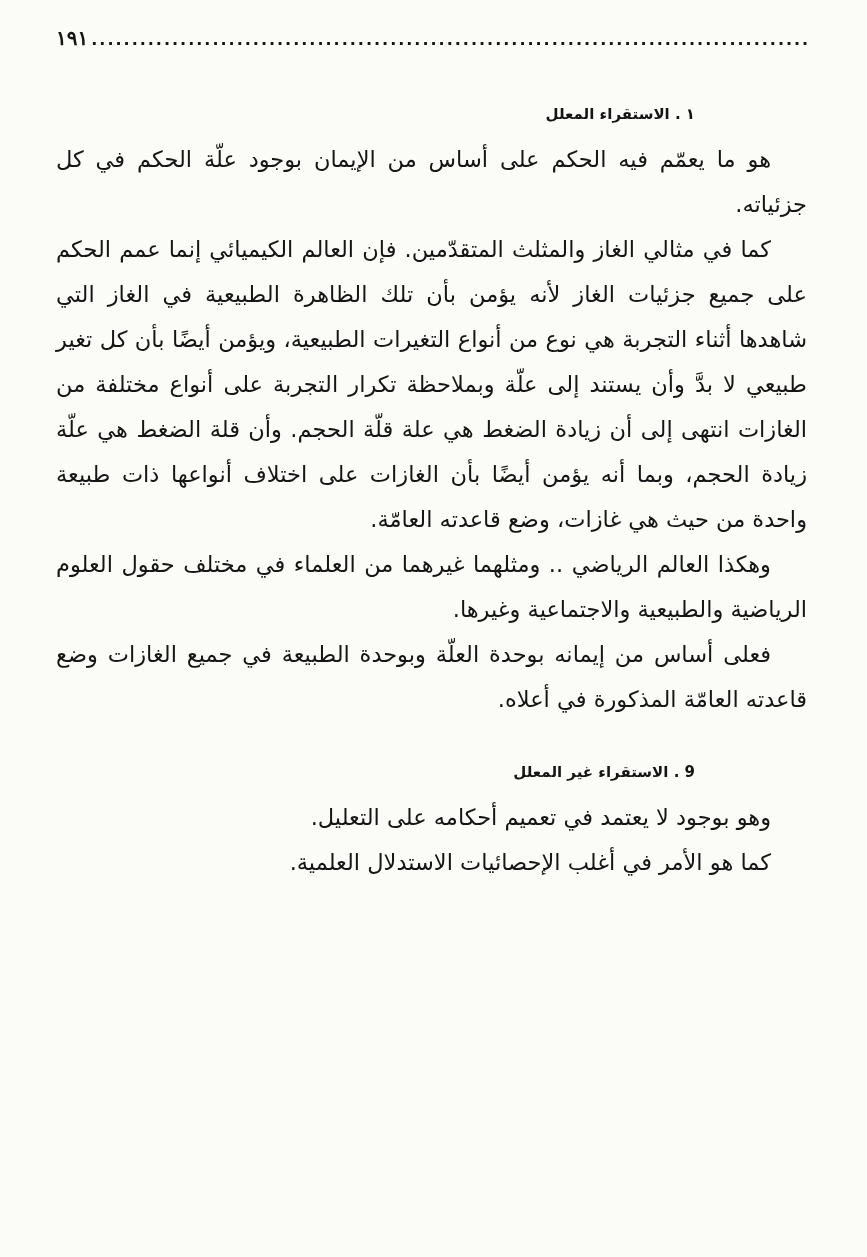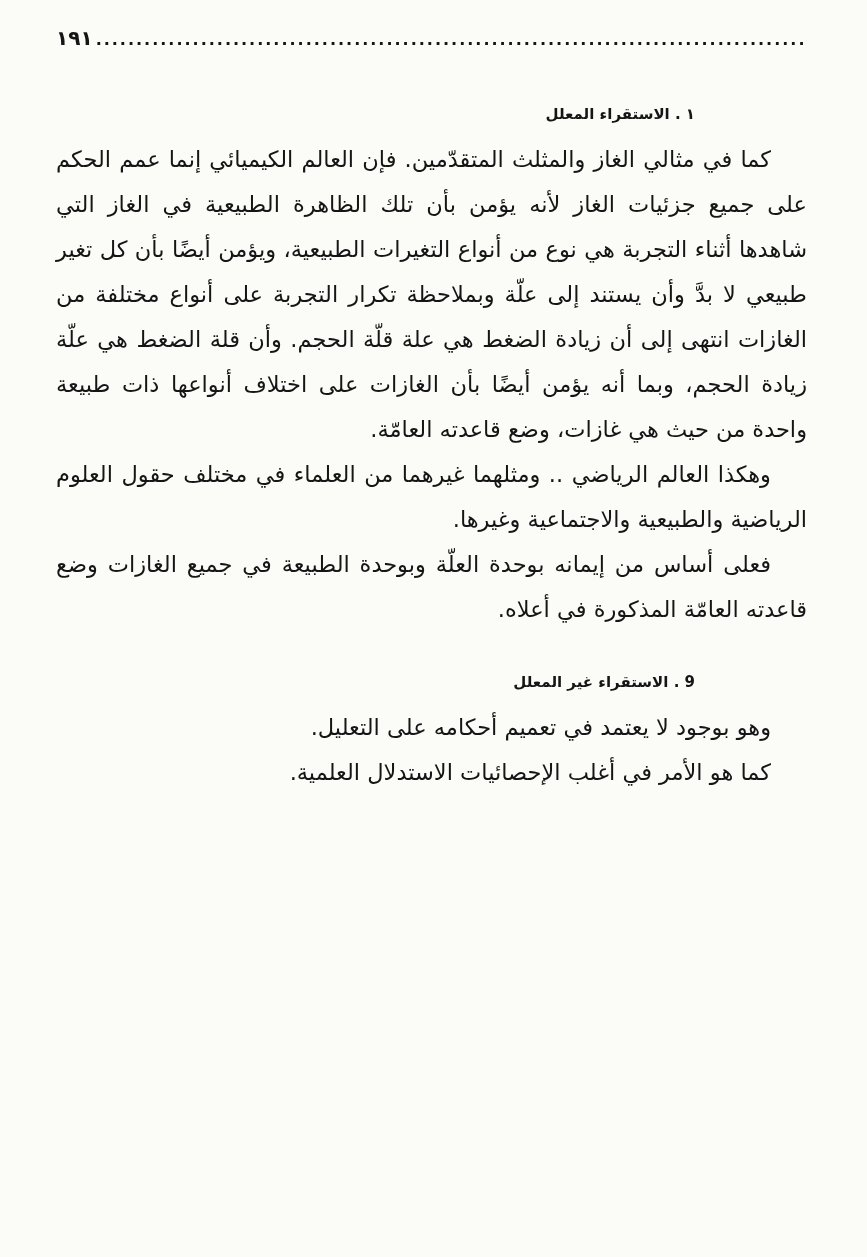--- a/index.html
+++ b/index.html
@@ -32,21 +32,21 @@
     overflow: hidden;
     white-space: nowrap;
     direction: ltr;
     text-align: left;
     font-size: 16px;
     font-weight: 700;
     letter-spacing: 2px;
     padding: 0 3px;
     transform: translateY(-1px);
   }
-  .page-number { white-space: nowrap; }
+  .page-number { white-space: nowrap; font-family: Liberation Serif, serif; }
 
   .content {
     font-size: 22.5px;
     line-height: 45px;
     text-align: justify;
   }
   .sec-heading {
     font-size: 15px;
     font-weight: 700;
     margin: 0 112px 0 0;
@@ -65,20 +65,21 @@
 
   <div class="header">
     <span class="leader">........................................................................................................................</span>
     <span class="page-number">١٩١</span>
   </div>
 
   <div class="content">
 
     <div class="sec-1">
       <h2 class="sec-heading">١ . الاستقراء المعلل</h2>
+      <p>هو ما يعمّم فيه الحكم على أساس من الإيمان بوجود علّة الحكم في كل جزئياته.</p>
       <p>كما في مثالي الغاز والمثلث المتقدّمين. فإن العالم الكيميائي إنما عمم الحكم على جميع جزئيات الغاز لأنه يؤمن بأن تلك الظاهرة الطبيعية في الغاز التي شاهدها أثناء التجربة هي نوع من أنواع التغيرات الطبيعية، ويؤمن أيضًا بأن كل تغير طبيعي لا بدَّ وأن يستند إلى علّة وبملاحظة تكرار التجربة على أنواع مختلفة من الغازات انتهى إلى أن زيادة الضغط هي علة قلّة الحجم. وأن قلة الضغط هي علّة زيادة الحجم، وبما أنه يؤمن أيضًا بأن الغازات على اختلاف أنواعها ذات طبيعة واحدة من حيث هي غازات، وضع قاعدته العامّة.</p>
       <p>وهكذا العالم الرياضي .. ومثلهما غيرهما من العلماء في مختلف حقول العلوم الرياضية والطبيعية والاجتماعية وغيرها.</p>
       <p>فعلى أساس من إيمانه بوحدة العلّة وبوحدة الطبيعة في جميع الغازات وضع قاعدته العامّة المذكورة في أعلاه.</p>
     </div>
 
     <div class="sec-2">
       <h2 class="sec-heading">9 . الاستقراء غير المعلل</h2>
       <p>وهو بوجود لا يعتمد في تعميم أحكامه على التعليل.</p>
       <p>كما هو الأمر في أغلب الإحصائيات الاستدلال العلمية.</p>
     </div>

